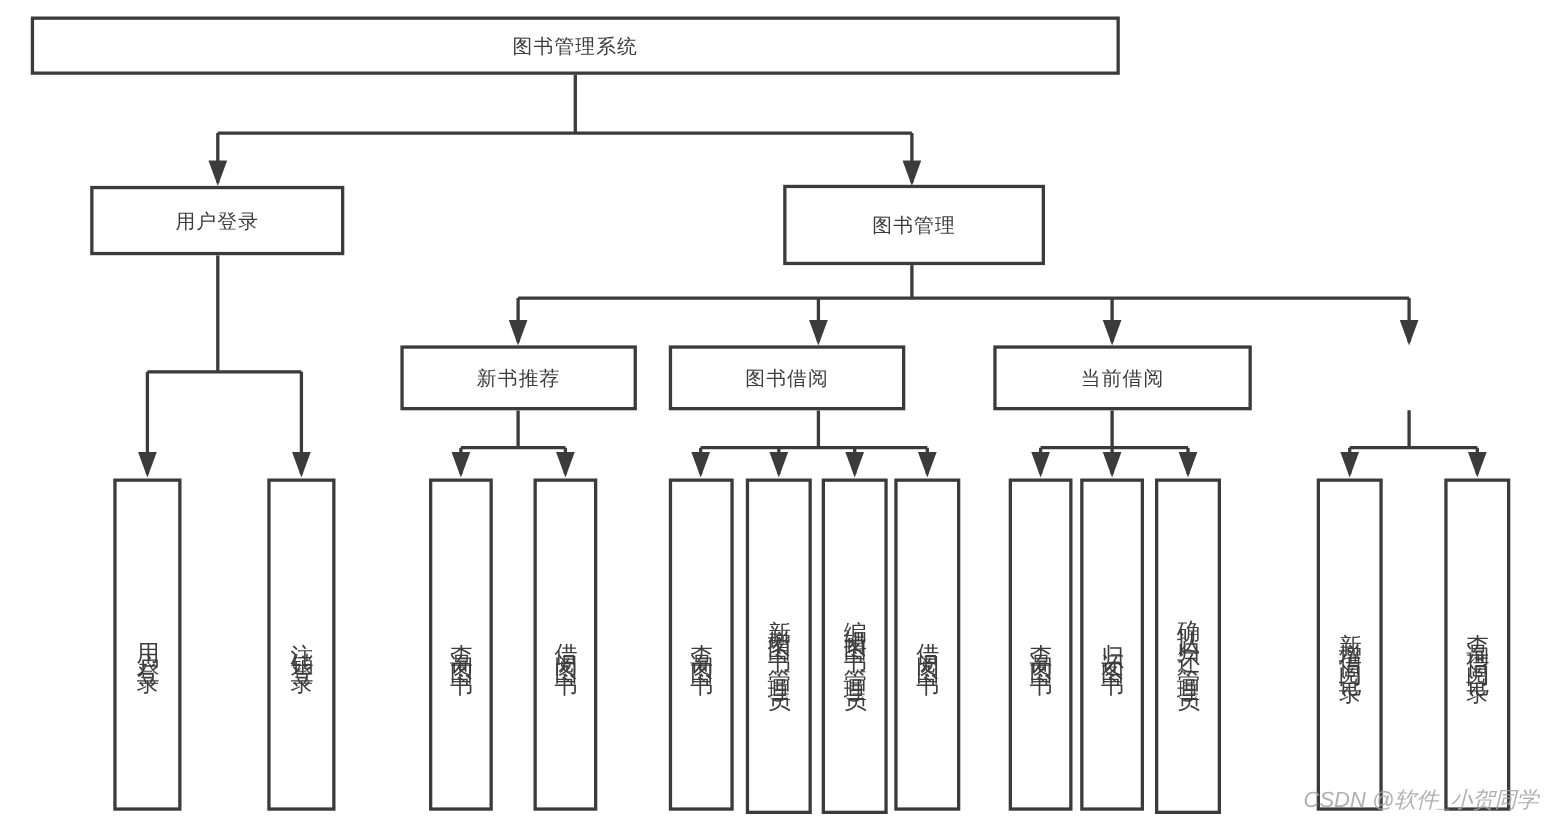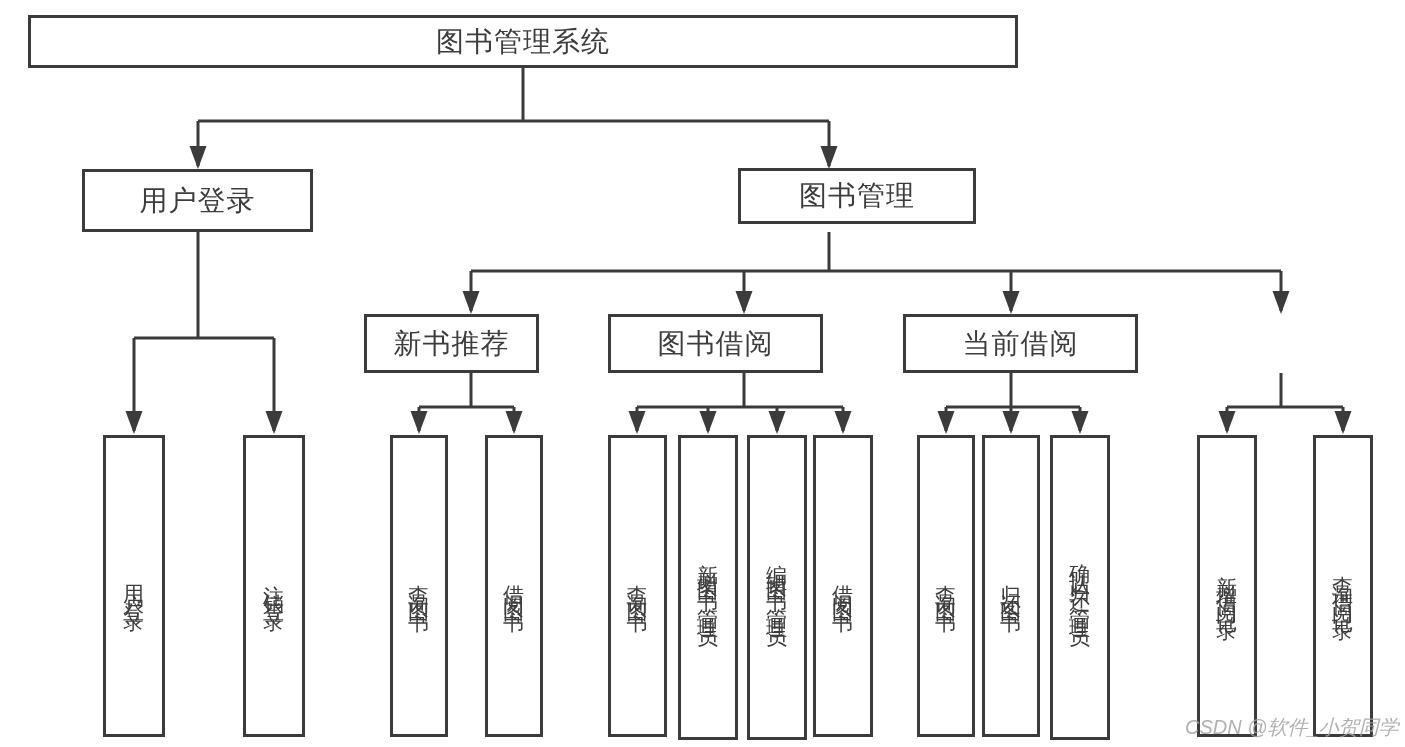--- a/index.html
+++ b/index.html
@@ -20,21 +20,21 @@
     position: absolute;
     box-sizing: border-box;
     background: #ffffff;
     border: 3px solid #3b3b3b;
     display: flex;
     align-items: center;
     justify-content: center;
     color: #3c3c3c;
     z-index: 1;
   }
-  .h { font-size: 28px; letter-spacing: 1px; white-space: nowrap; text-align: right; }
+  .h { font-size: 18px; letter-spacing: 1px; white-space: nowrap; text-align: right; }
   .v {
     writing-mode: vertical-rl;
     text-orientation: mixed;
     font-size: 21px;
     letter-spacing: 9px;
     line-height: 1;
   }
   .watermark {
     position: absolute;
     left: 1185px;
@@ -88,23 +88,23 @@
       <polygon points="1002.5,411 1019.5,411 1011,434"></polygon>
       <polygon points="1071.5,411 1088.5,411 1080,434"></polygon>
       <polygon points="1218.5,411 1235.5,411 1227,434"></polygon>
       <polygon points="1334.5,411 1351.5,411 1343,434"></polygon>
     </g>
   </svg>
 
   <div class="node h" style="left:28px;top:15px;width:990px;height:53px">图书管理系统</div>
 
   <div class="node h" style="left:82px;top:169px;width:231px;height:63px">用户登录</div>
-  <div class="node h" style="left:738px;top:168px;width:238px;height:56px">图书管理</div>
+  <div class="node h" style="left:712px;top:168px;width:238px;height:73px">图书管理</div>
 
-  <div class="node h" style="left:364px;top:314px;width:175px;height:59px">新书推荐</div>
+  <div class="node h" style="left:364px;top:314px;width:215px;height:59px">新书推荐</div>
   <div class="node h" style="left:608px;top:314px;width:215px;height:59px">图书借阅</div>
   <div class="node h" style="left:903px;top:314px;width:235px;height:59px">当前借阅</div>
 
   <div class="node v" style="left:103px;top:435px;width:62px;height:302px">用户登录</div>
   <div class="node v" style="left:243px;top:435px;width:62px;height:302px">注销登录</div>
 
   <div class="node v" style="left:390px;top:435px;width:58px;height:302px">查询图书</div>
   <div class="node v" style="left:485px;top:435px;width:58px;height:302px">借阅图书</div>
 
   <div class="node v" style="left:608px;top:435px;width:59px;height:302px">查询图书</div>

